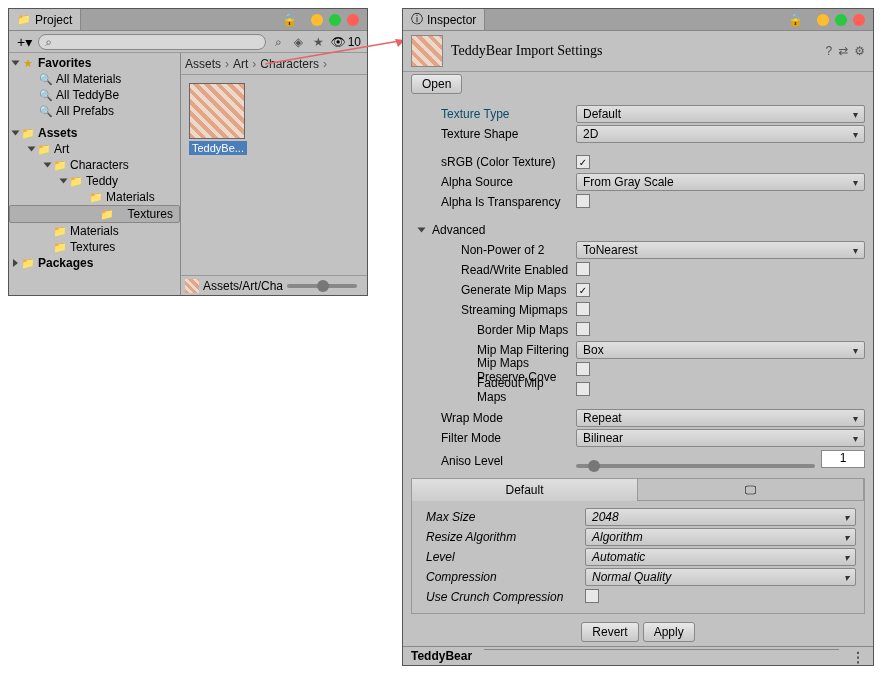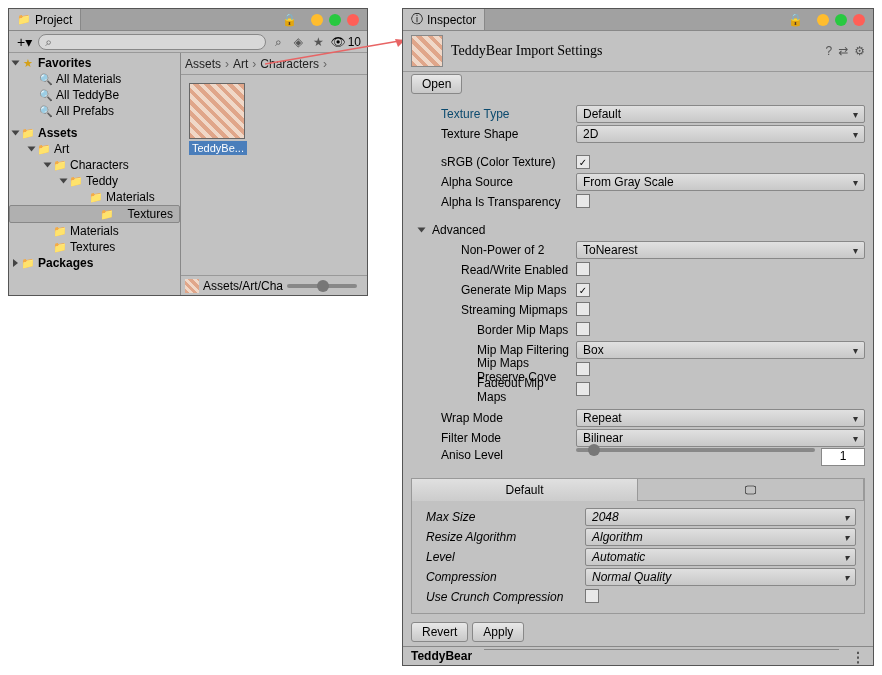--- a/index.html
+++ b/index.html
@@ -53,33 +53,33 @@
   .flabel.sub { padding-left: 50px; }
   .flabel.sub2 { padding-left: 66px; }
   .flabel.link { color: #0c4a6e; }
   .fctrl { flex: 1; }
   .sel { width: 100%; height: 18px; background: linear-gradient(#e0e0e0,#c8c8c8); border: 1px solid #888; border-radius: 2px; display: flex; align-items: center; padding: 0 6px; justify-content: space-between; }
   .sel .caret { font-size: 10px; color: #333; }
   .cb { width: 14px; height: 14px; border: 1px solid #777; background: #e8e8e8; display: inline-flex; align-items: center; justify-content: center; font-size: 10px; }
   .cb.on::after { content: "✓"; }
   .section { display:flex; align-items:center; gap:8px; height:20px; padding-left:8px; }
 
-  .anisorow { display:flex; align-items:flex-start; height:20px; }
+  .anisorow { display:flex; align-items:flex-end; height:20px; }
   .anisolab { width:165px; padding-left:30px; }
   .anisoslider { flex:1; height:4px; background:#888; border-radius:2px; position:relative; margin-right:6px; }
   .anisoslider .knob { width:12px; height:12px; background:#777; border-radius:50%; position:absolute; top:-4px; left:12px; }
   .anisoval { width:44px; height:18px; border:1px solid #888; background:#fff; text-align:center; }
 
   .platbox { border:1px solid #999; margin:6px 8px 4px 8px; }
   .plattabs { display:flex; height:22px; }
   .plattab { flex:1; border-right:1px solid #999; border-bottom:1px solid #999; display:flex; align-items:center; justify-content:center; background:#c2c2c2; }
   .plattab.active { background:linear-gradient(#e0e0e0,#ccc); border-bottom:none; }
   .platbody { padding:6px 8px;font-style:italic; }
 
-  .btnrow { display:flex; justify-content:flex-start; gap:4px; padding:4px 8px; }
+  .btnrow { display:flex; justify-content:center; gap:4px; padding:4px 8px; }
   .previewhead { border-top:1px solid #888; padding:2px 8px; display:flex; align-items:flex-start; gap:6px; font-weight:bold; }
   .previewhead .line { flex:1; height:1px; background:#888; margin:0 6px; }
   .menu3 { font-size:14px; color:#555; }
 
   .arrow { position:absolute; left:265px; top:36px; width:150px; height:30px; pointer-events:none; }
   .arrow line { stroke:#e86464; stroke-width:1.5; }
   .arrow polygon { fill:#e86464; }
 </style>
 </head>
 <body>

